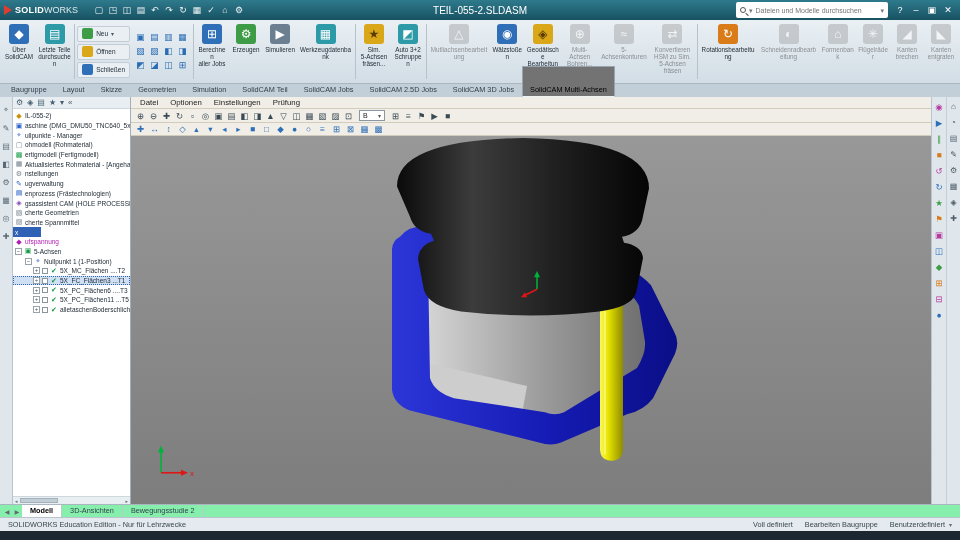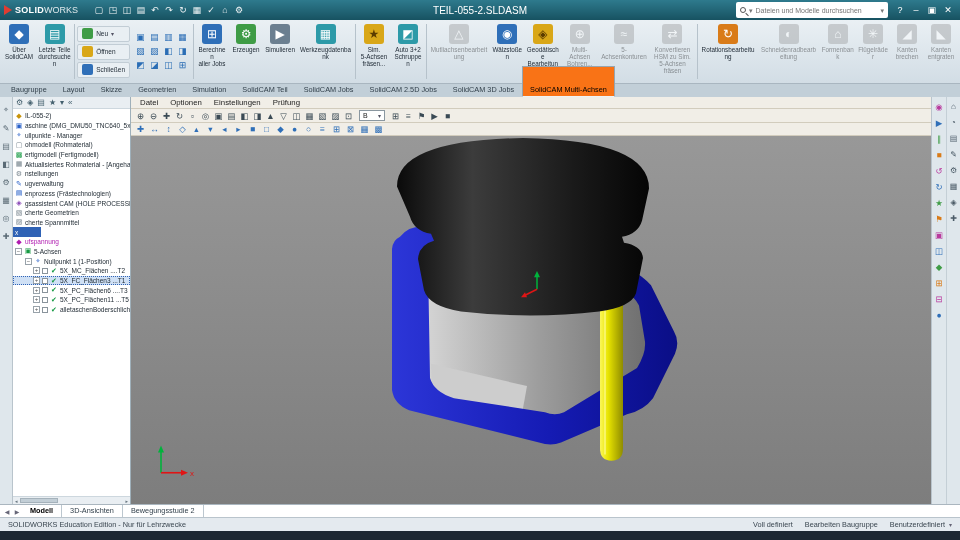--- a/index.html
+++ b/index.html
@@ -38,21 +38,21 @@
   .sdot{width:11px;height:11px;border-radius:2px;flex:none}
   .sdot.g{background:#3f9c46}.sdot.y{background:#d9a718}.sdot.b{background:#2f6fb8}
   .sbtn .dd2{font-size:6px;color:#556}
   .rgrid{display:grid;grid-template-columns:repeat(4,13px);grid-auto-rows:13px;gap:1px;align-content:center;padding:0 3px}
   .rgrid .ic{width:13px;height:13px;font-size:9px;color:#2a6db5;text-align:center;line-height:13px}
   .rsep{width:1px;background:#b6c2cb;margin:3px 1px;flex:none}
 
   
   .cmdtabs{position:absolute;top:84px;left:0;right:0;height:13px;background:#c2cfd8;display:flex;align-items:flex-end;padding-left:3px;font-size:7.3px;color:#33414c;white-space:nowrap}
   .ctab{padding:18px 7px 2px;border:1px solid transparent;cursor:default}
-  .ctab.active{background:#f97316;border-color:#96a5b0;border-bottom-color:#eef3f6;color:#000}
+  .ctab.active{background:#737373;border-color:#96a5b0;border-bottom-color:#eef3f6;color:#000}
 
   
   .main{position:absolute;top:97px;left:0;right:0;height:407px;display:flex}
   .lstrip{width:13px;background:#dfe7ec;border-right:1px solid #b9c4cc;display:flex;flex-direction:column;align-items:center;padding-top:8px;gap:9px;flex:none}
   .lstrip .ic{font-size:8px;color:#5a6a75;cursor:default}
 
   .tree{width:118px;background:#fff;border-right:1px solid #9fb0ba;display:flex;flex-direction:column;font-size:6.5px;color:#1c2730;flex:none}
   .thead{height:12px;background:#e9eef2;border-bottom:1px solid #cdd7de;display:flex;align-items:center;gap:4px;padding:0 3px;flex:none}
   .thead .ic{font-size:8px;color:#44606e;cursor:default}
   .titems{flex:1;overflow:hidden;padding-top:2px}
@@ -89,21 +89,21 @@
   .rstrip1{width:15px;background:#dfe7ec;border-left:1px solid #b9c4cc;display:flex;flex-direction:column;align-items:center;padding-top:5px;gap:6px;flex:none}
   .rstrip1 .ic{font-size:8.5px;cursor:default}
   .rstrip1 .ic:nth-child(4n+1){color:#b83a9e}
   .rstrip1 .ic:nth-child(4n+2){color:#2f6fb8}
   .rstrip1 .ic:nth-child(4n+3){color:#3f9c46}
   .rstrip1 .ic:nth-child(4n){color:#d97b18}
   .rstrip2{width:14px;background:#dfe7ec;border-left:1px solid #c4cfd6;display:flex;flex-direction:column;align-items:center;padding-top:5px;gap:7px;flex:none}
   .rstrip2 .ic{font-size:8px;color:#4a5a66;cursor:default}
 
   
-  .btabs{position:absolute;top:504px;left:0;right:0;height:13px;background:#ffffff;border-top:1px solid #aab6bf;display:flex;align-items:center;font-size:7.3px;color:#33414c;padding-left:2px}
+  .btabs{position:absolute;top:504px;left:0;right:0;height:13px;background:#86efac;border-top:1px solid #aab6bf;display:flex;align-items:center;font-size:7.3px;color:#33414c;padding-left:2px}
   .btabs .arr{width:10px;text-align:center;font-size:6px;color:#667}
   .btab{padding:1px 8px 2px;border-right:1px solid #bcc7cf;cursor:default}
   .btab.active{background:#fff;font-weight:bold;color:#000}
   .status{position:absolute;top:517px;left:0;right:0;height:14px;background:#e4eaef;border-top:1px solid #b9c4cc;display:flex;align-items:center;font-size:7.3px;color:#3a4650;padding:0 8px}
   .status .sright{margin-left:auto;display:flex;gap:12px;align-items:center}
   .dd::after{content:"▾";margin-left:4px;font-size:6px;color:#667}
   .darkstrip{position:absolute;top:531px;left:0;right:0;height:9px;background:#1d2732}
 </style>
 </head>
 <body>

